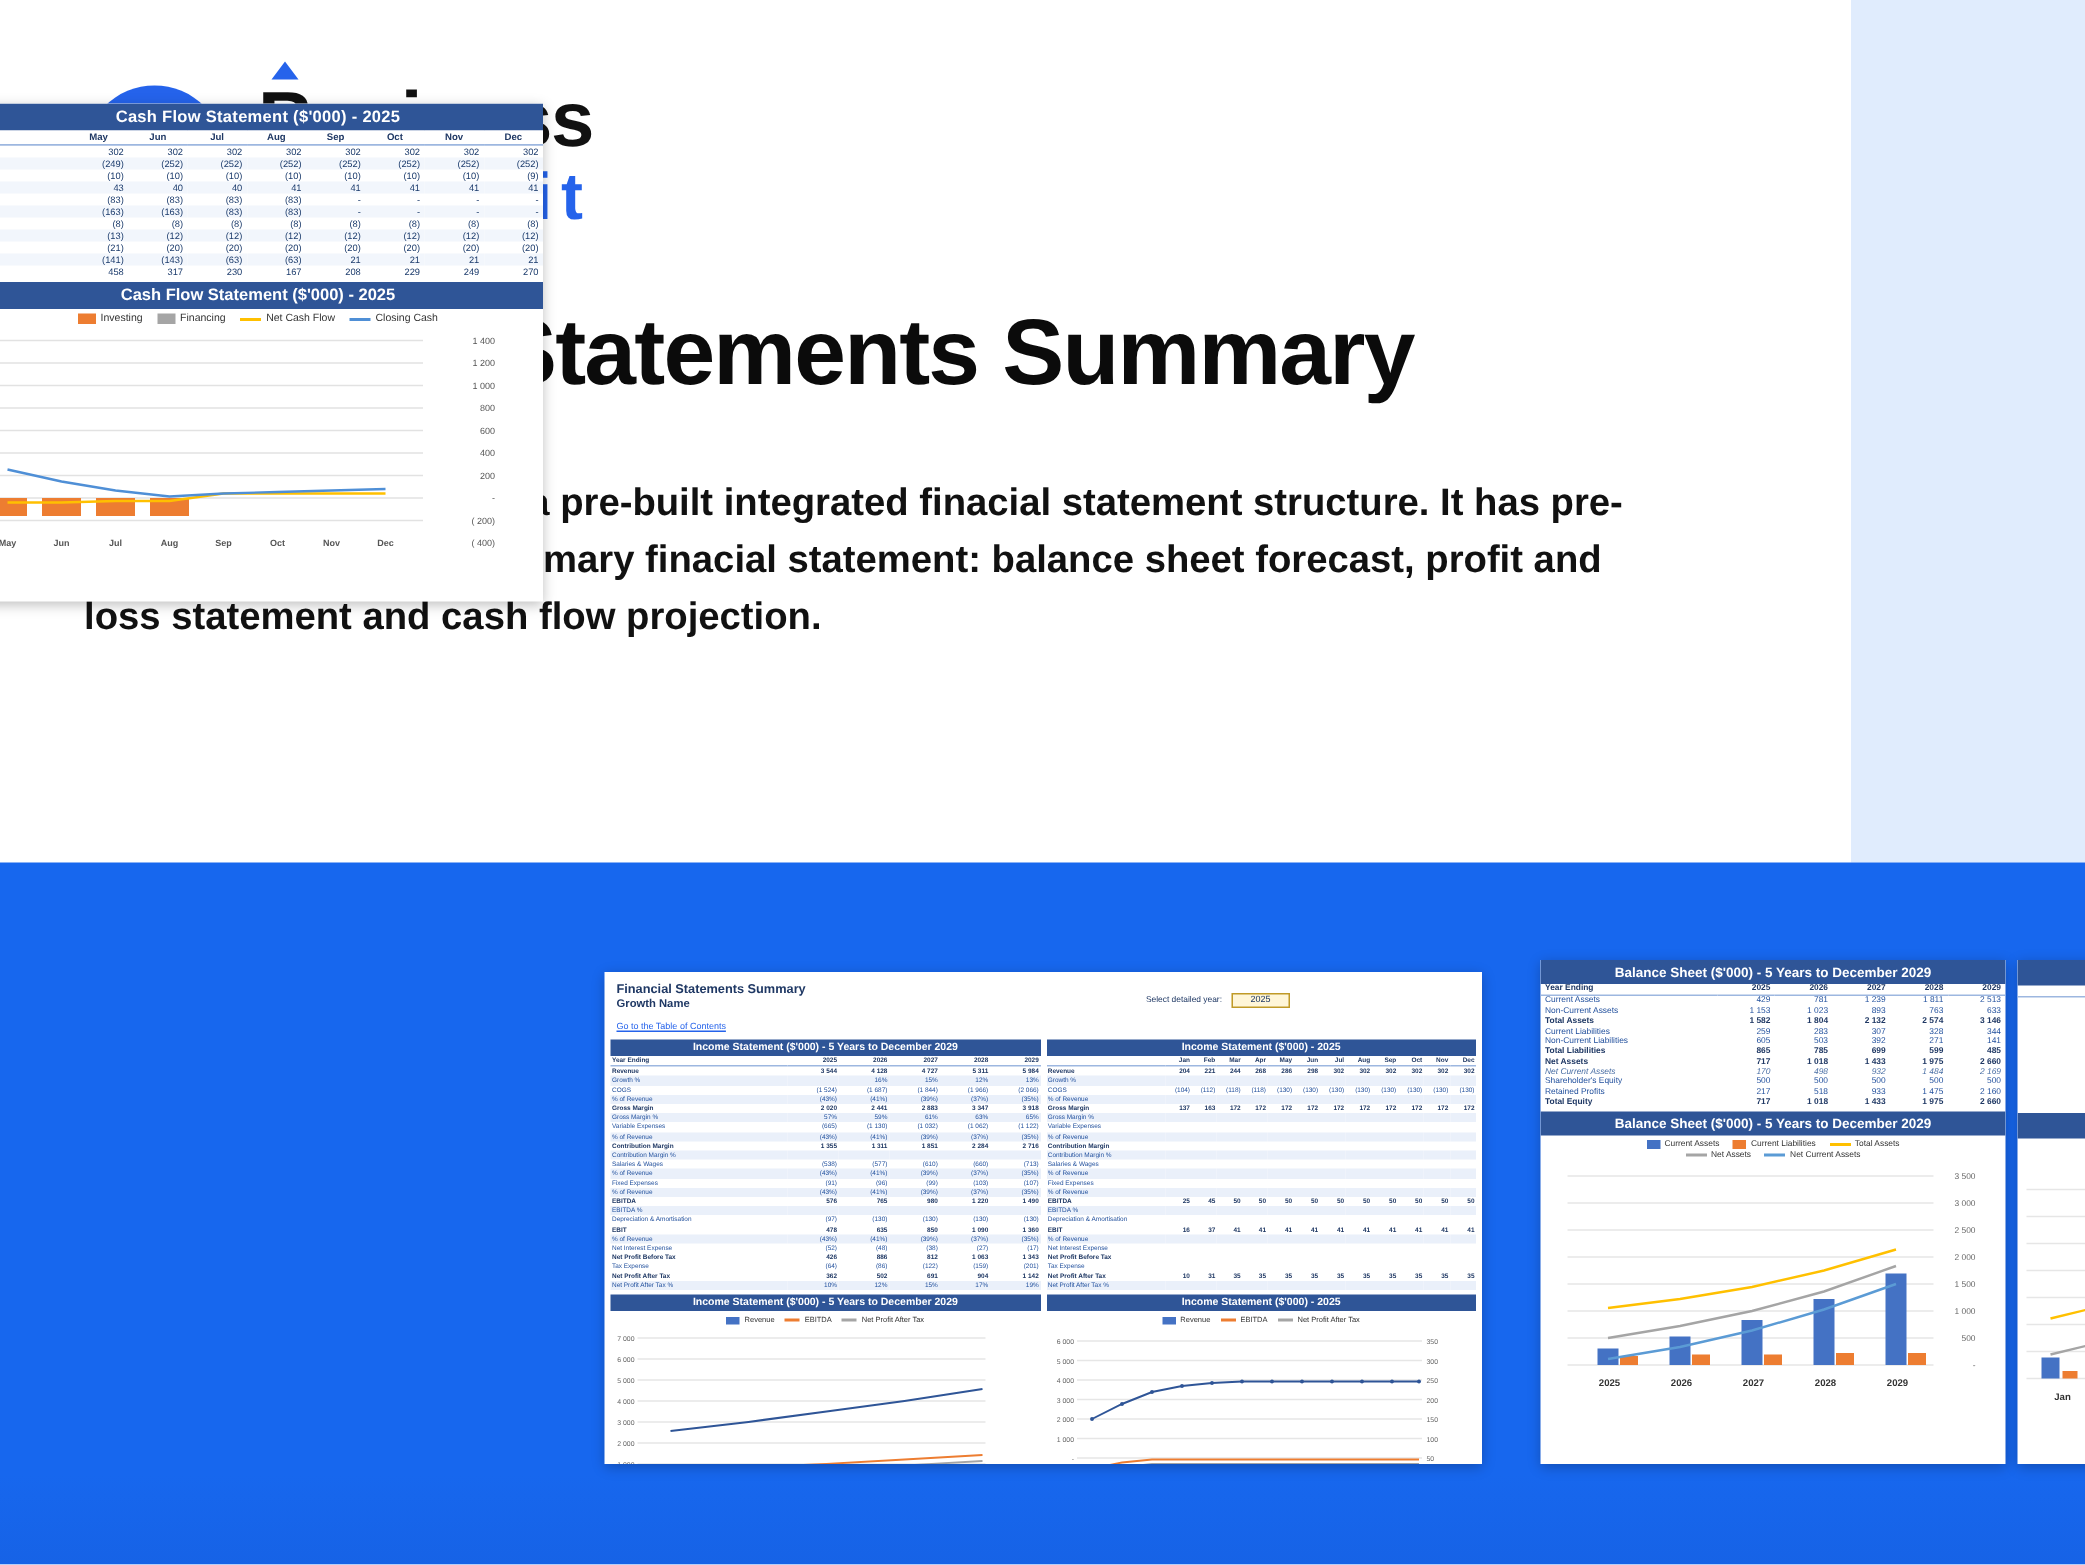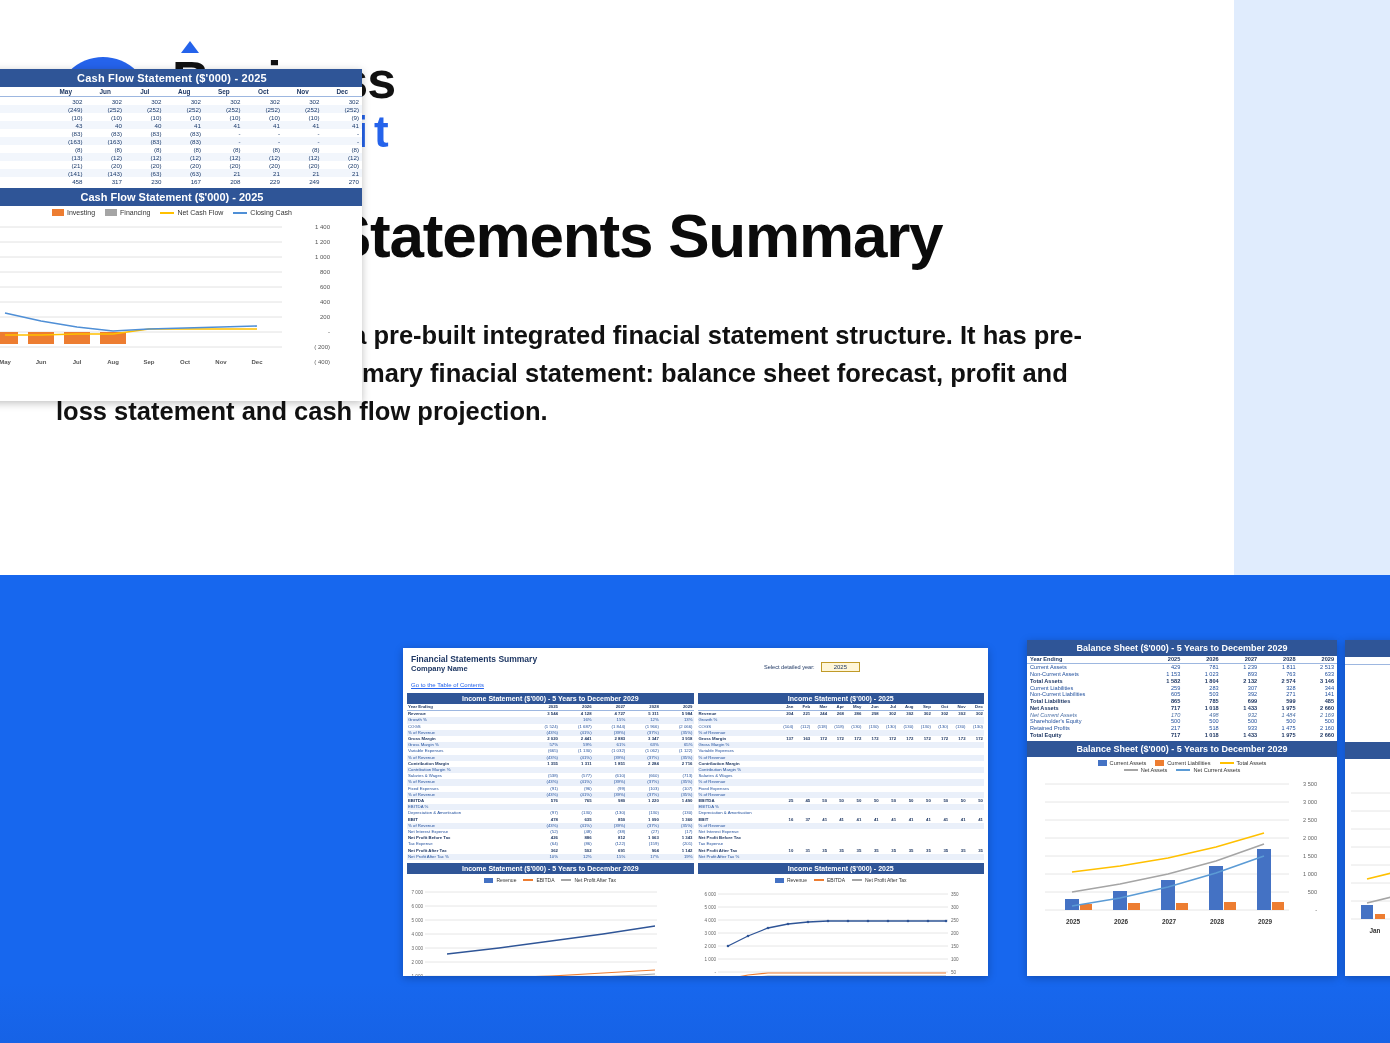--- a/index.html
+++ b/index.html
@@ -321,21 +321,21 @@
           <text x="275" y="147">Dec</text>
         </g>
       </svg>
     </div>
   </div>
 
   <div class="card sheet" id="card2">
     <div style="padding:6px 8px 2px 8px;display:flex;justify-content:space-between;align-items:flex-start;">
       <div>
         <div class="fs-title">Financial Statements Summary</div>
-        <div class="fs-sub">Company Name</div>
+        <div class="fs-sub">Growth Name</div>
         <a class="fs-link" href="#">Go to the Table of Contents</a>
       </div>
       <div style="display:flex;align-items:center;gap:6px;margin-right:120px;margin-top:8px;">
         <span class="fs-selectlbl">Select detailed year:</span>
         <span class="fs-selectbox">2025</span>
       </div>
     </div>
 
     <div style="display:flex;gap:4px;padding:0 4px;">
       <div style="width:50%;">

